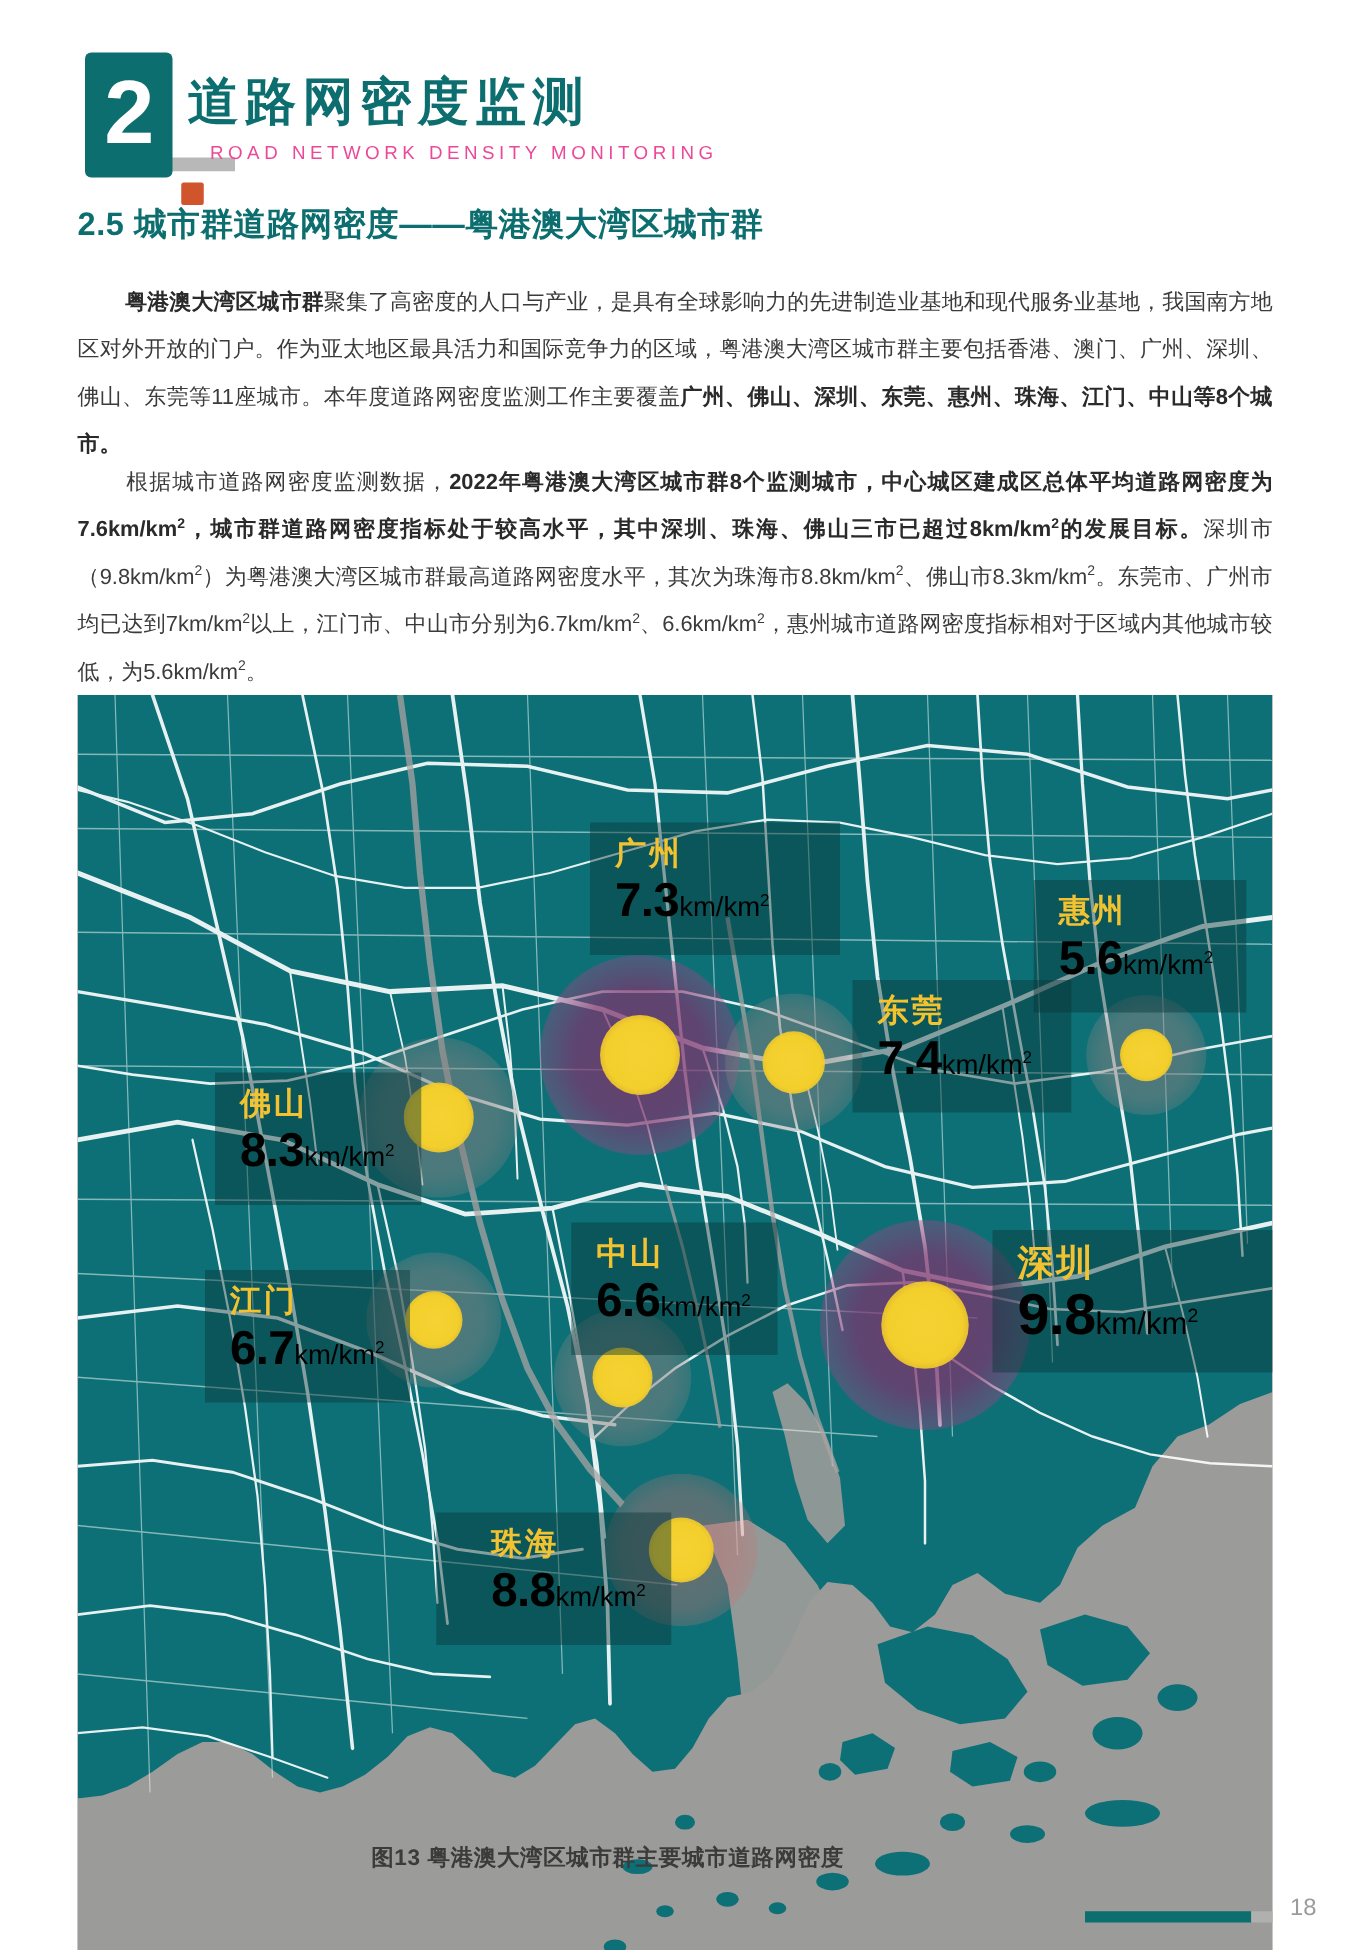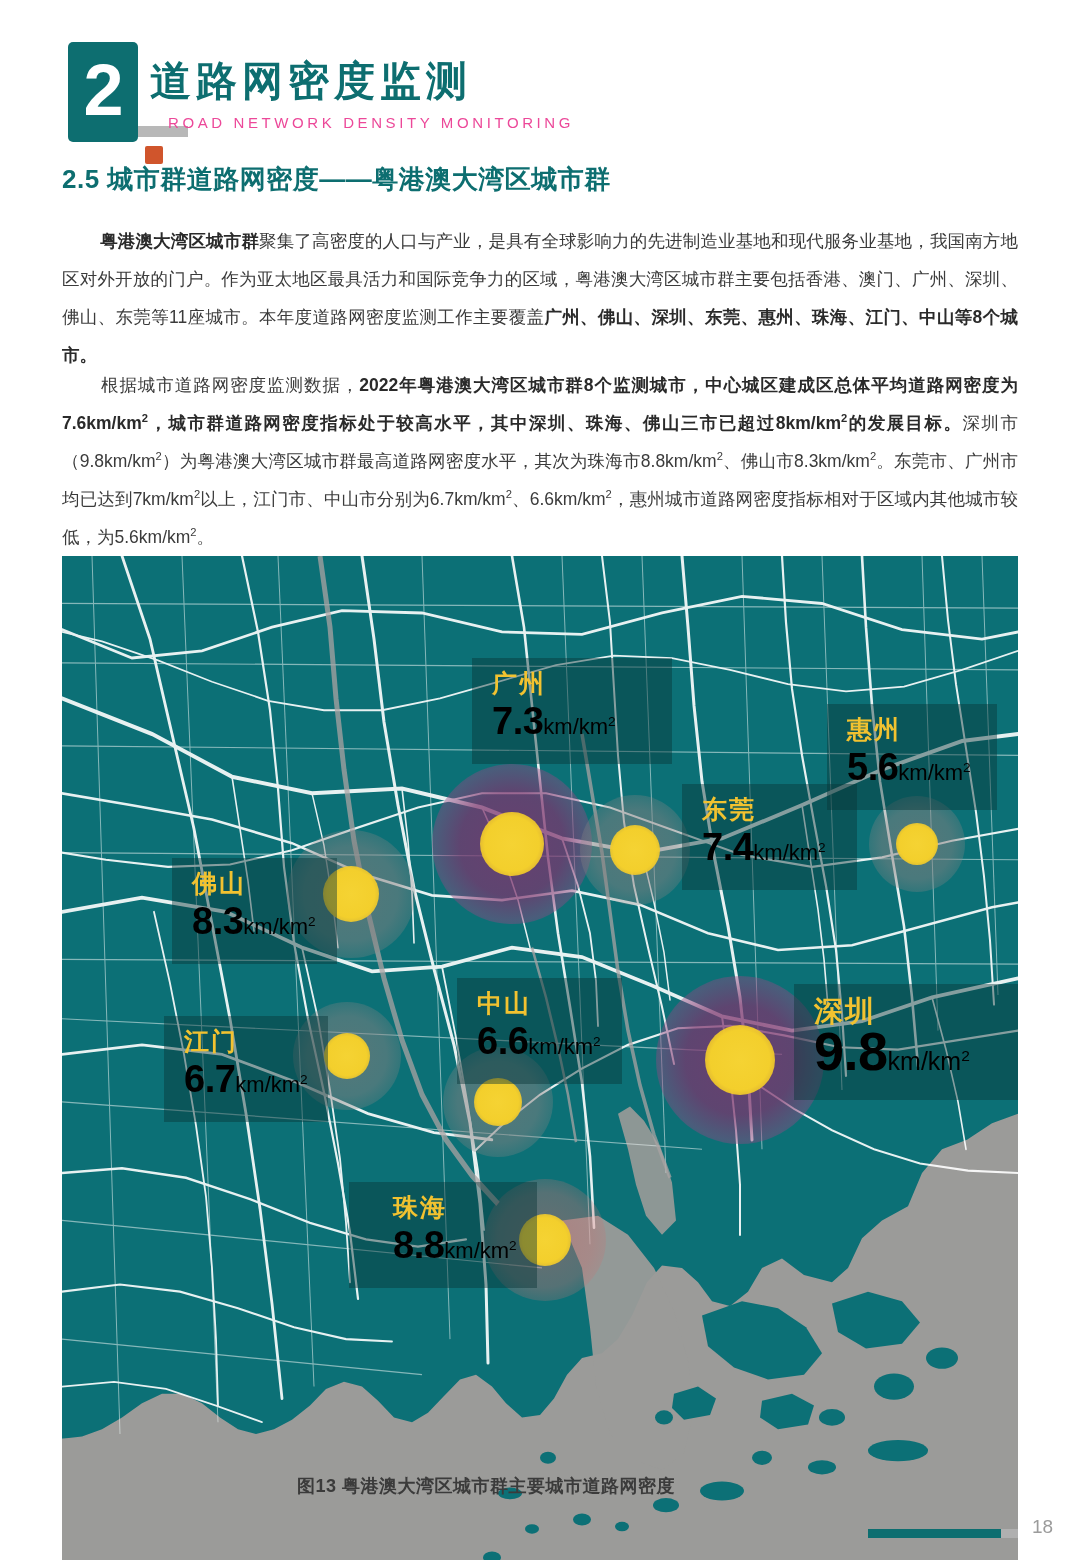--- a/index.html
+++ b/index.html
@@ -189,21 +189,21 @@
     font-weight: bold;
     letter-spacing: -0.5px;
   }
   .city-unit {
     font-size: 22px;
     font-weight: normal;
   }
   .city-unit sup { font-size: 0.62em; }
 
   .city-label.big .city-name { font-size: 29px; line-height: 36px; }
-  .city-label.big .city-num  { font-size: 54px; }
+  .city-label.big .city-num  { font-size: 46px; }
   .city-label.big .city-unit { font-size: 25px; }
 
   
   .fig-caption {
     position: absolute;
     left: 0;
     top: 1474px;
     width: 972px;
     text-align: center;
     font-size: 18px;
@@ -415,21 +415,21 @@
           <span class="city-value"><span class="city-num">9.8</span><span class="city-unit">km/km<sup>2</sup></span></span>
         </div>
         <div class="city-label" style="left: 395px; top: 422px; min-width: 165px;">
           <span class="city-name">中山</span>
           <span class="city-value"><span class="city-num">6.6</span><span class="city-unit">km/km<sup>2</sup></span></span>
         </div>
         <div class="city-label" style="left: 102px; top: 460px; min-width: 160px;">
           <span class="city-name">江门</span>
           <span class="city-value"><span class="city-num">6.7</span><span class="city-unit">km/km<sup>2</sup></span></span>
         </div>
-        <div class="city-label" style="left: 287px; top: 626px; min-width: 172px; padding-left: 44px;">
+        <div class="city-label" style="left: 287px; top: 654px; min-width: 172px; padding-left: 44px;">
           <span class="city-name">珠海</span>
           <span class="city-value"><span class="city-num">8.8</span><span class="city-unit">km/km<sup>2</sup></span></span>
         </div>
       </div>
 
   </div>
 </div>
 
 <div class="fig-caption">图13 粤港澳大湾区城市群主要城市道路网密度</div>
 

